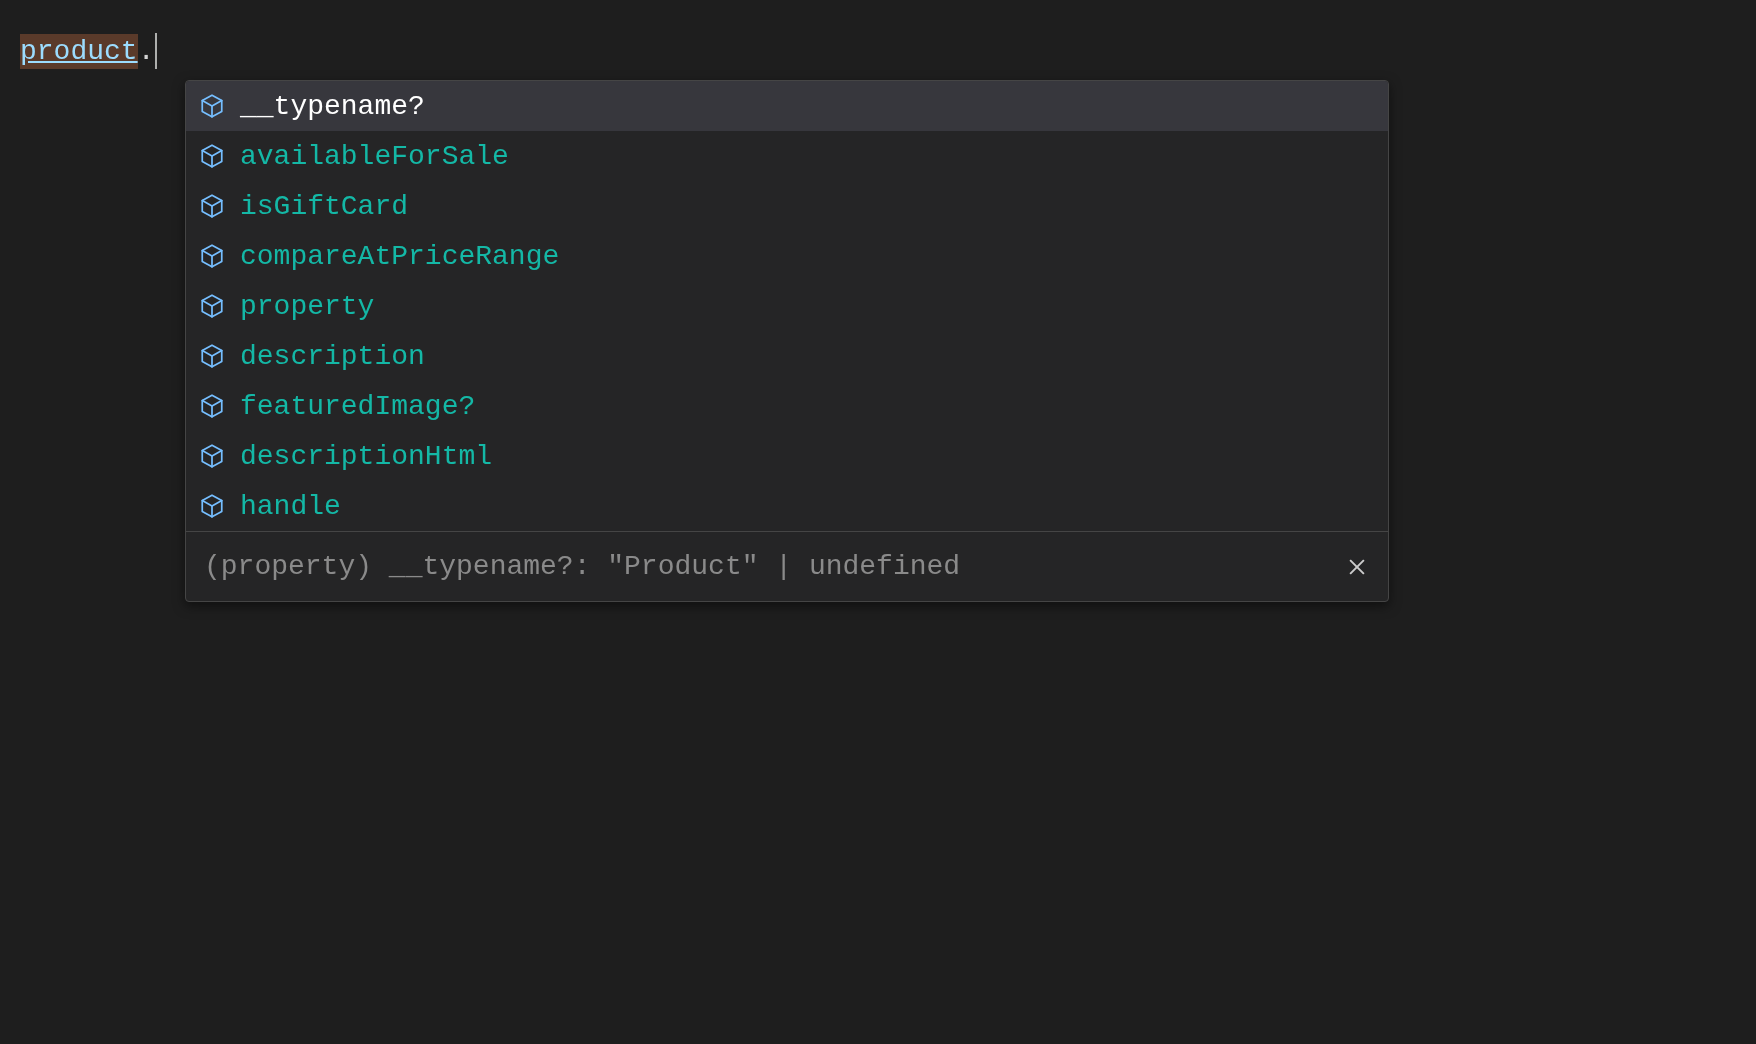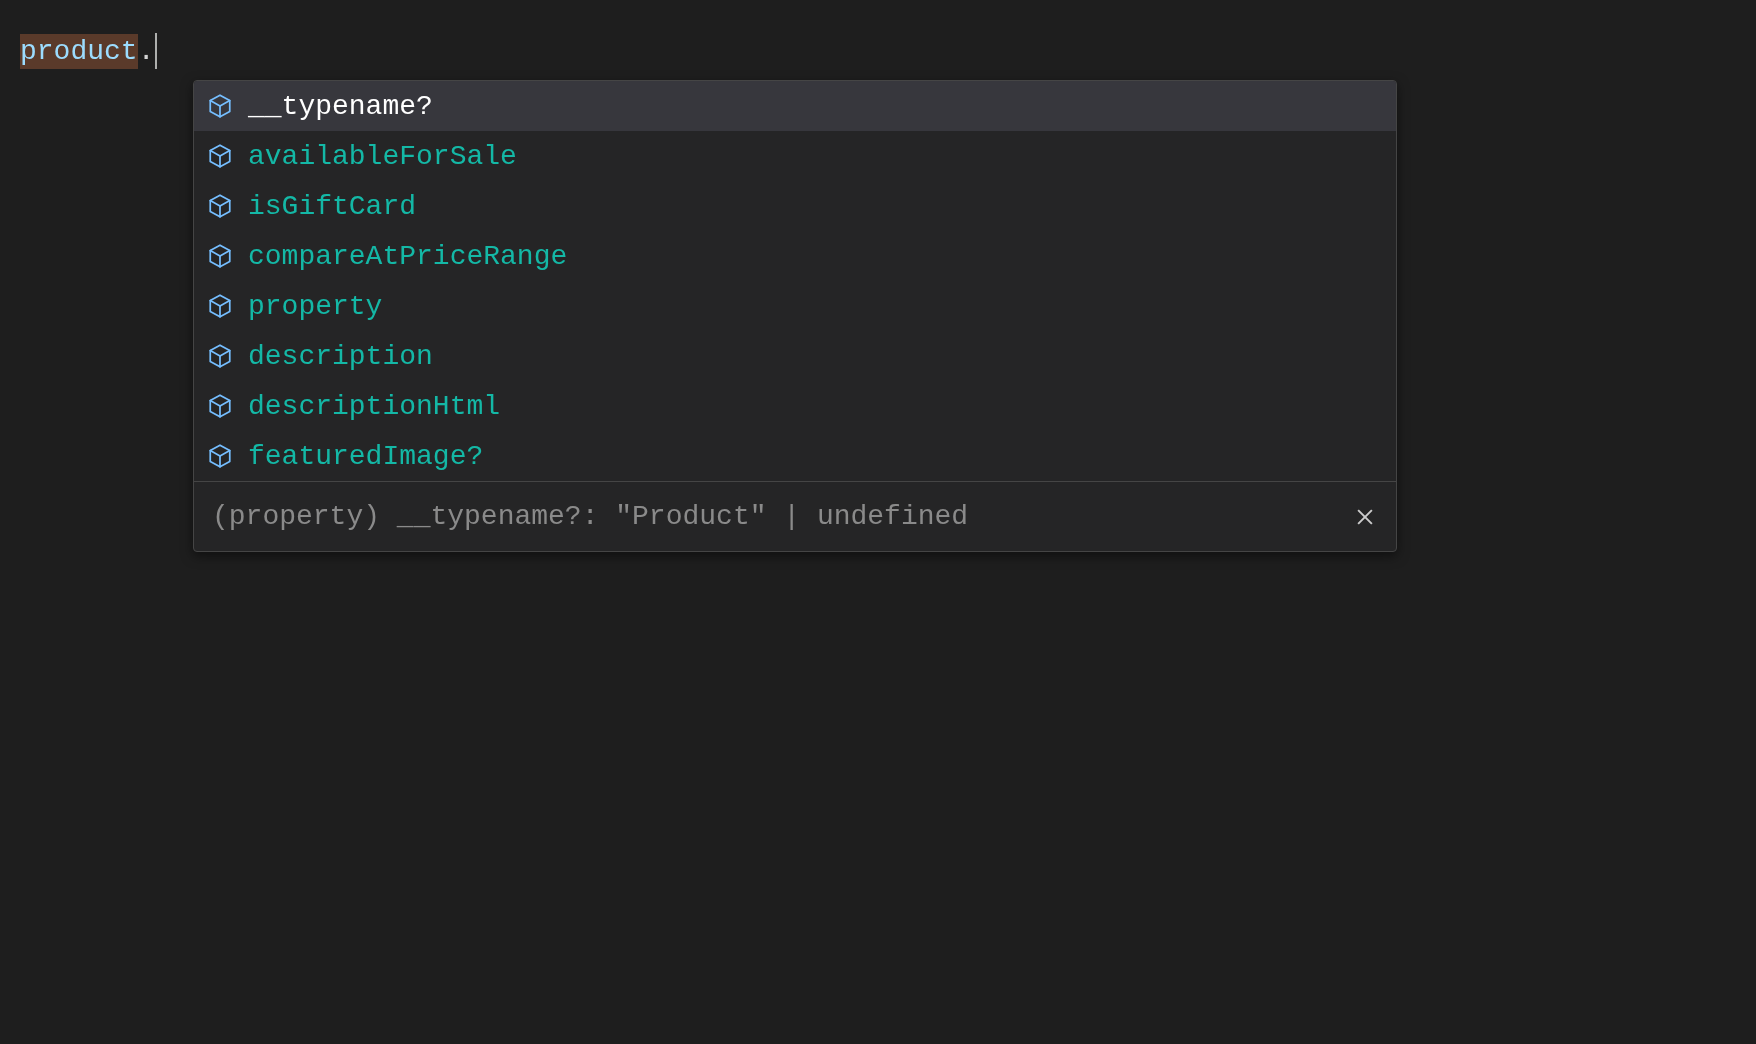--- a/index.html
+++ b/index.html
@@ -22,20 +22,21 @@
       top: 30px;
       left: 20px;
       display: flex;
       align-items: center;
       height: 42px;
     }
     .token-highlight {
       background: #5a3a2a;
       color: #9cdcfe;
       padding: 2px 0;
+      text-decoration: underline;
     }
     .token-dot {
       color: #d4d4d4;
     }
     .cursor {
       display: inline-block;
       width: 2px;
       height: 36px;
       background: #aeafad;
       margin-left: 1px;
@@ -44,21 +45,20 @@
     .suggest-widget {
       position: absolute;
       top: 80px;
       left: 185px;
       width: 1204px;
       background: #252526;
       border: 1px solid #454545;
       border-radius: 4px;
       box-shadow: 0 4px 12px rgba(0,0,0,0.5);
       overflow: hidden;
-      margin-left: 8px;
     }
     .suggest-list {
       display: flex;
       flex-direction: column;
     }
     .suggest-item {
       display: flex;
       align-items: center;
       height: 50px;
       padding: 0 12px;
@@ -186,31 +186,41 @@
         <span class="suggest-label">description</span>
       </div>
       <div class="suggest-item">
         <span class="suggest-icon">
           <svg viewBox="0 0 24 24" fill="none" stroke="#75beff" stroke-width="1.6" stroke-linejoin="round" stroke-linecap="round">
   <path d="M12 2 L21 7 L21 17 L12 22 L3 17 L3 7 Z"></path>
   <path d="M3 7 L12 12 L21 7"></path>
   <path d="M12 12 L12 22"></path>
 </svg>
         </span>
+        <span class="suggest-label">featuredImage?</span>
+      </div>
+      <div class="suggest-item">
+        <span class="suggest-icon">
+          <svg viewBox="0 0 24 24" fill="none" stroke="#75beff" stroke-width="1.6" stroke-linejoin="round" stroke-linecap="round">
+  <path d="M12 2 L21 7 L21 17 L12 22 L3 17 L3 7 Z"></path>
+  <path d="M3 7 L12 12 L21 7"></path>
+  <path d="M12 12 L12 22"></path>
+</svg>
+        </span>
         <span class="suggest-label">descriptionHtml</span>
       </div>
       <div class="suggest-item">
         <span class="suggest-icon">
           <svg viewBox="0 0 24 24" fill="none" stroke="#75beff" stroke-width="1.6" stroke-linejoin="round" stroke-linecap="round">
   <path d="M12 2 L21 7 L21 17 L12 22 L3 17 L3 7 Z"></path>
   <path d="M3 7 L12 12 L21 7"></path>
   <path d="M12 12 L12 22"></path>
 </svg>
         </span>
-        <span class="suggest-label">featuredImage?</span>
+        <span class="suggest-label">handle</span>
       </div>
     </div>
   <div class="suggest-details">
     <span class="suggest-details-text">(property) __typename?: "Product" | undefined</span>
     <span class="close-icon">
       <svg viewBox="0 0 16 16" fill="none" stroke="currentColor" stroke-width="1.4">
         <line x1="3" y1="3" x2="13" y2="13"></line>
         <line x1="13" y1="3" x2="3" y2="13"></line>
       </svg>
     </span>

